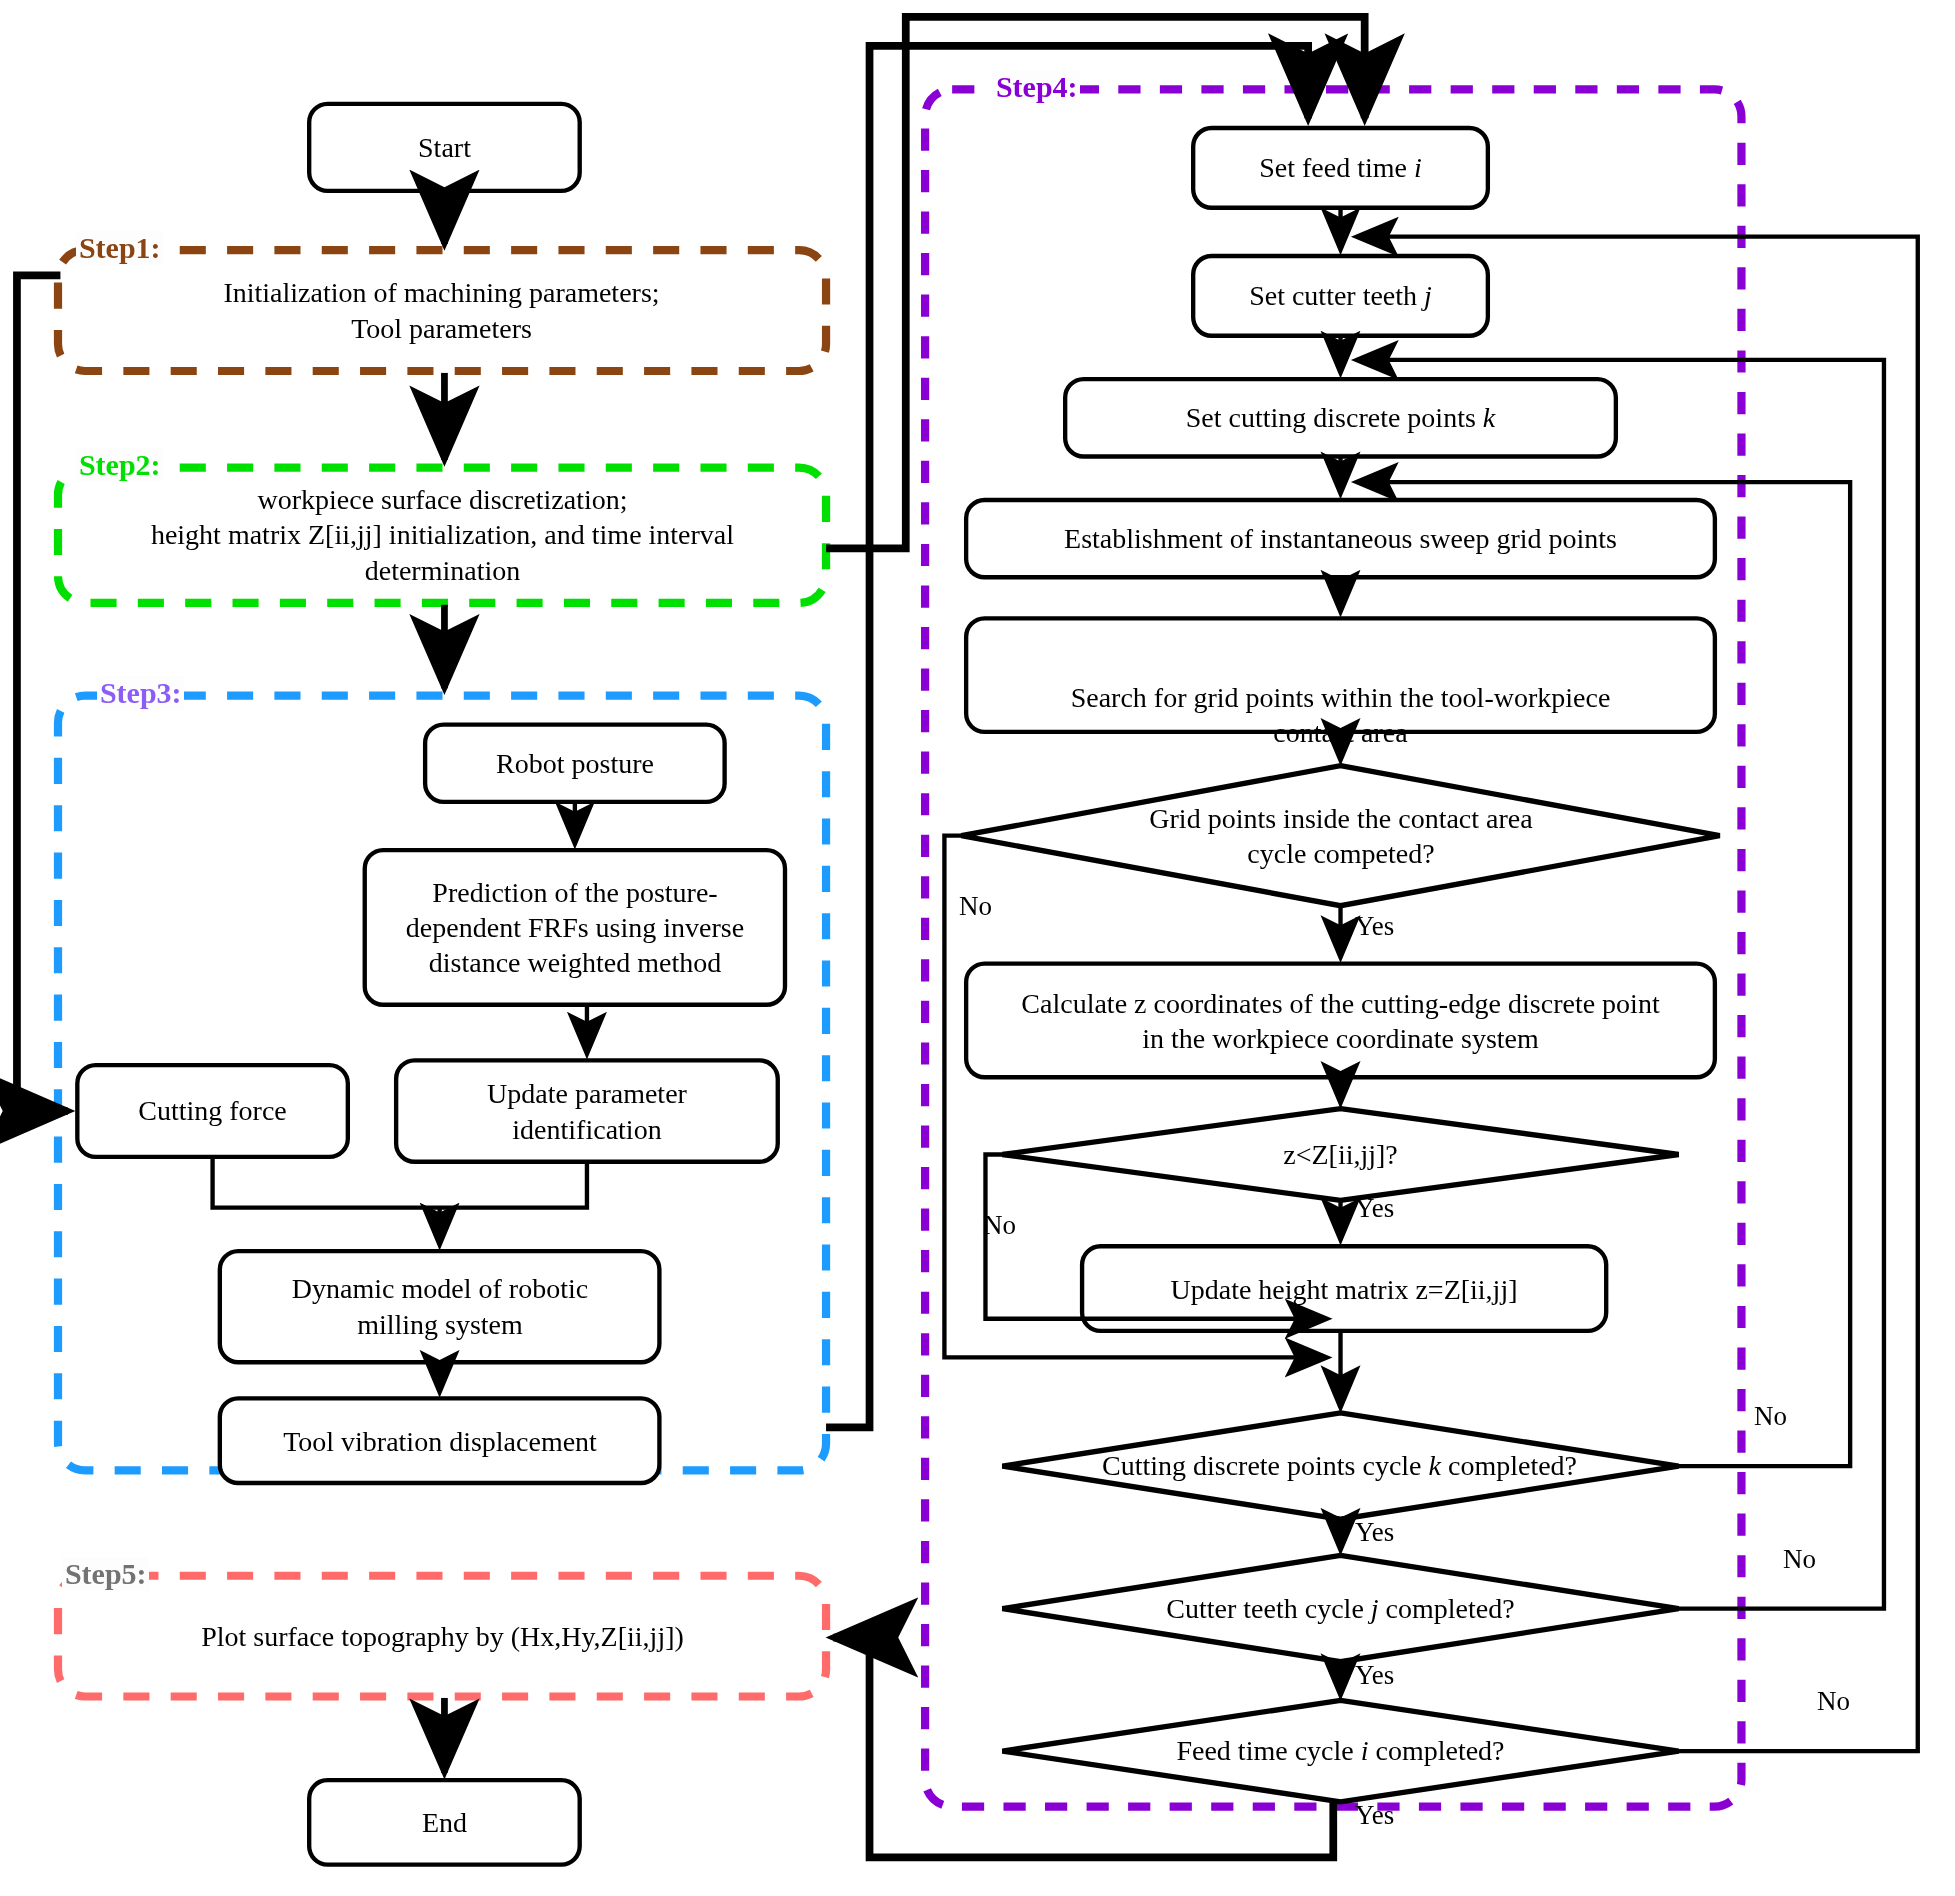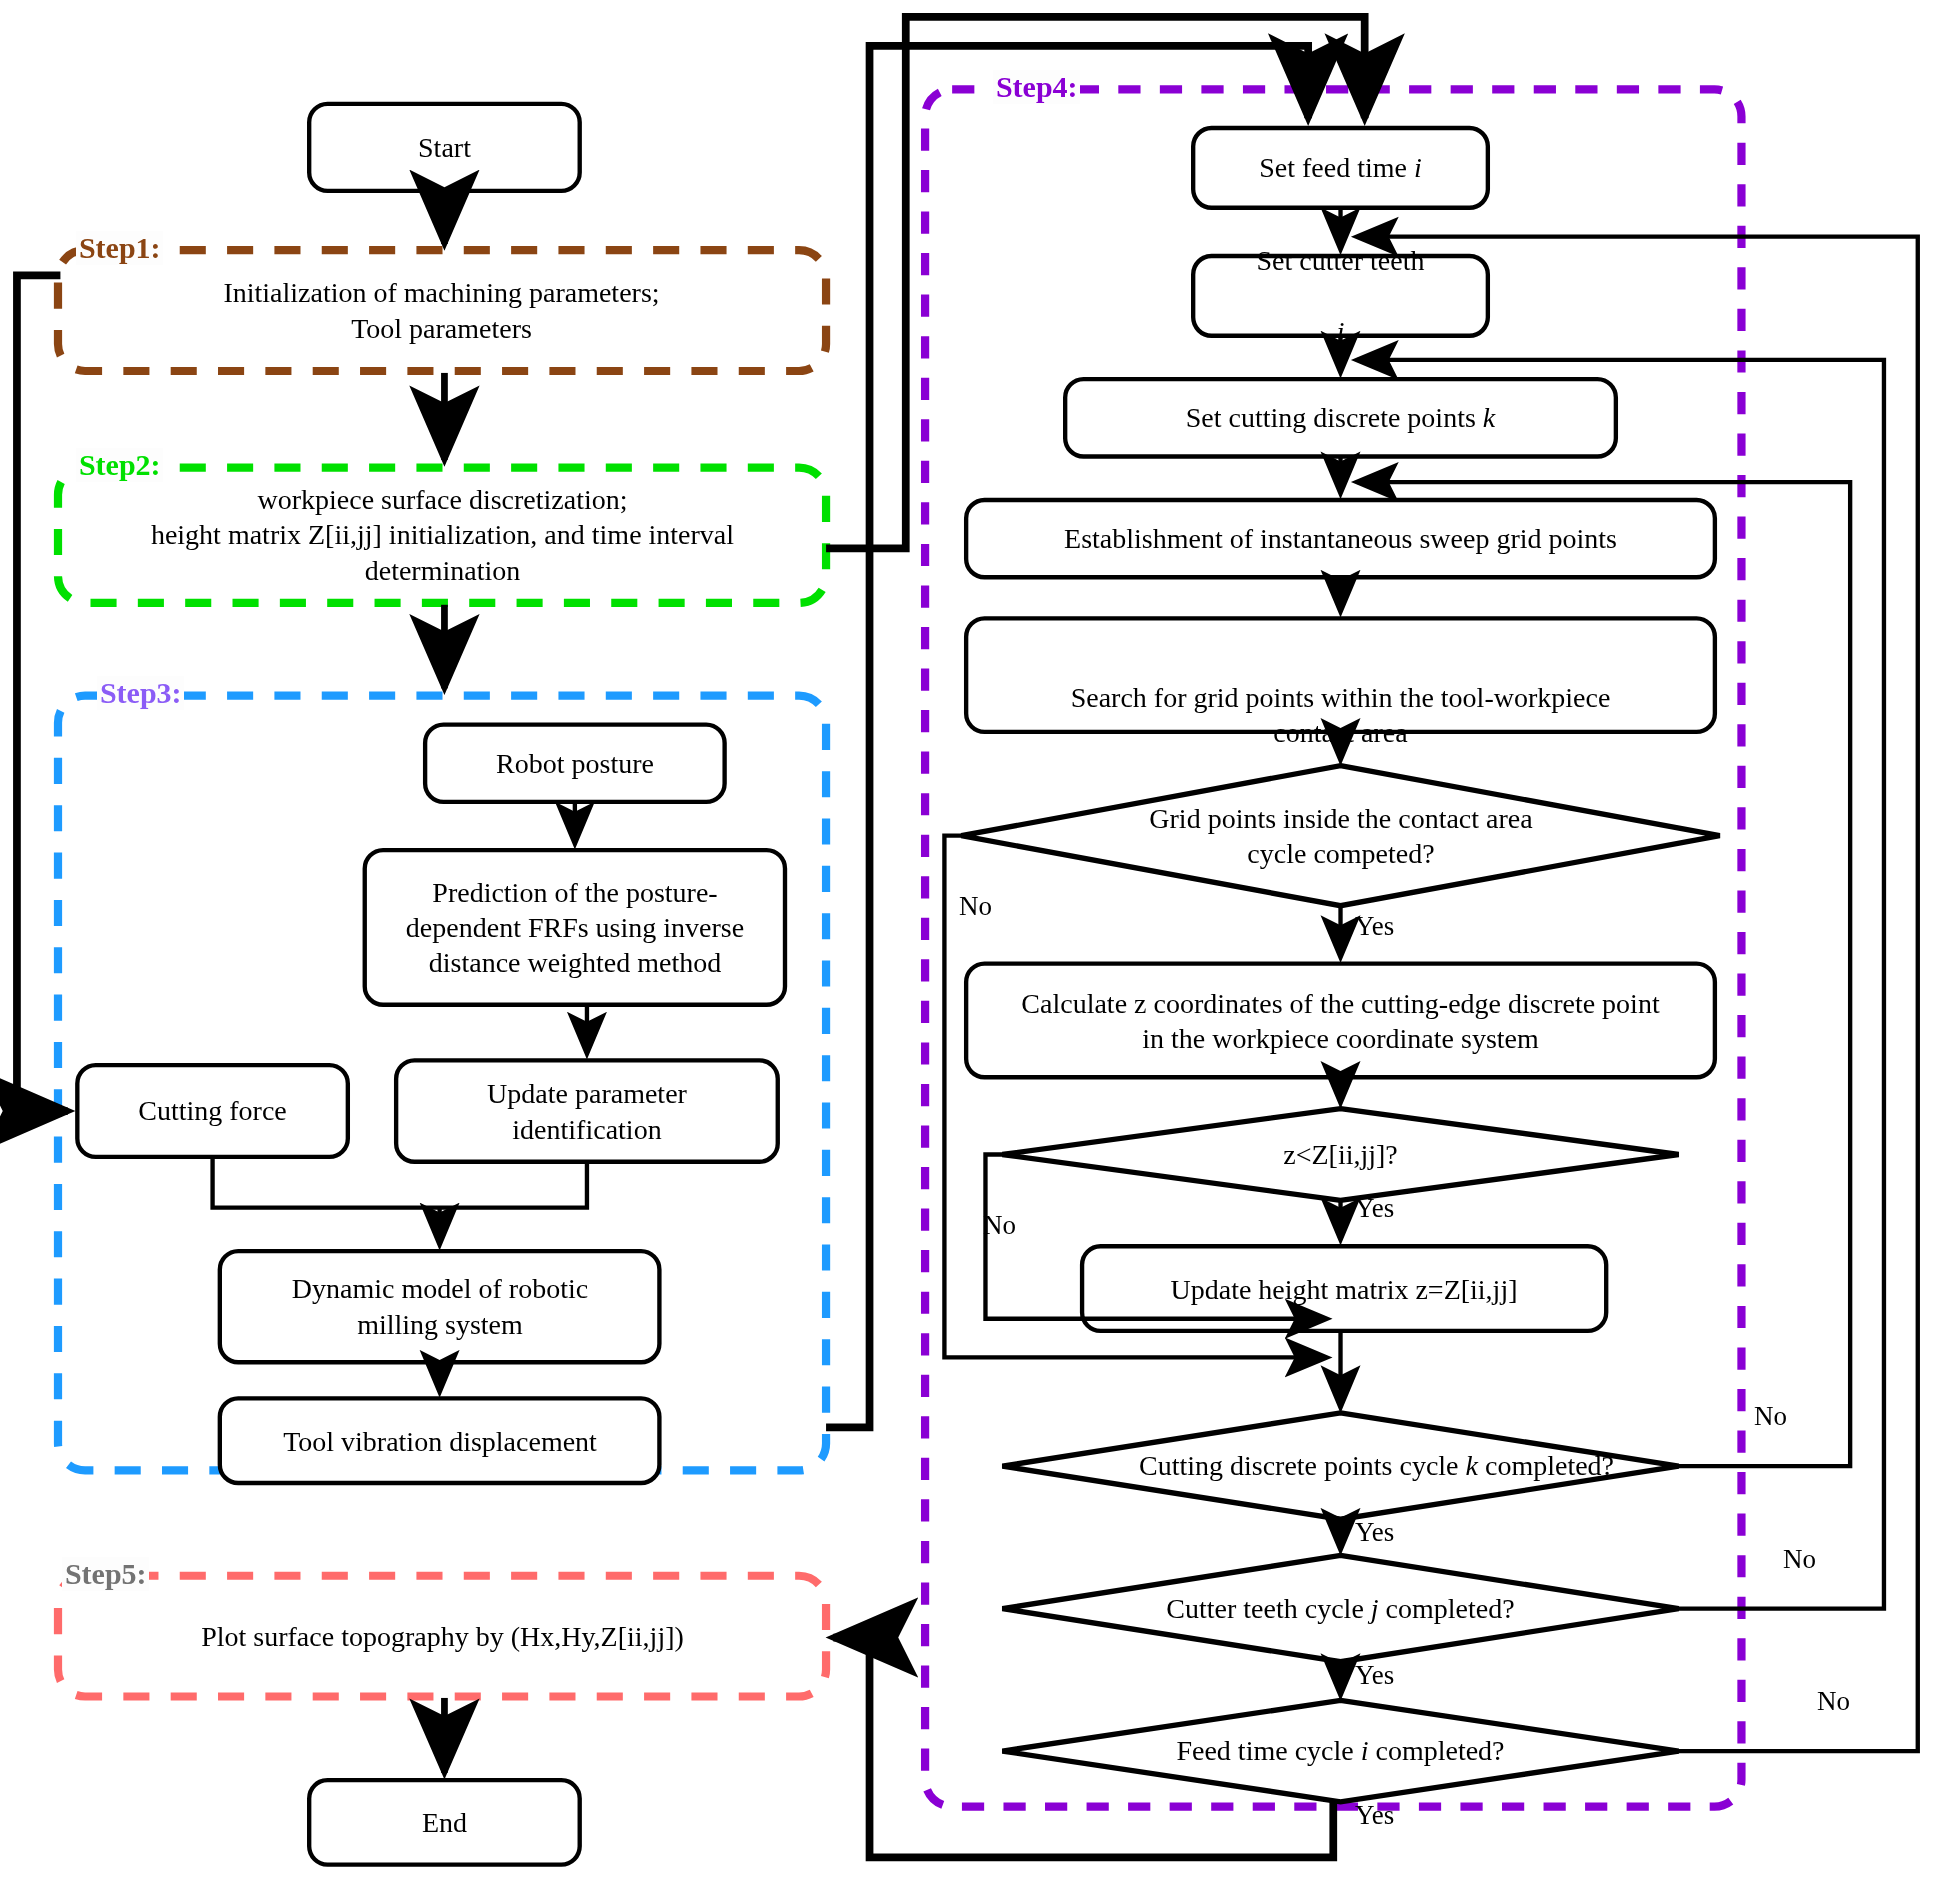--- a/index.html
+++ b/index.html
@@ -196,21 +196,21 @@
 <div class="node-text" style="left:68px;top:1586px;width:749px;height:101px;">Plot surface topography by (Hx,Hy,Z[ii,jj])</div>
 
 <div class="node-text" style="left:309px;top:1780px;width:271px;height:85px;">End</div>
 
 <div class="node-text" style="left:1193px;top:128px;width:295px;height:80px;">
   <span>Set feed time</span>
   <span>&nbsp;</span>
   <span class="it">i</span>
 </div>
 
-<div class="node-text" style="left:1193px;top:256px;width:295px;height:80px;flex-direction:column;">
+<div class="node-text" style="left:1193px;top:256px;width:295px;height:80px;">
   <span>Set cutter teeth</span>
   <span>&nbsp;</span>
   <span class="it">j</span>
 </div>
 
 <div class="node-text" style="left:1065px;top:379px;width:551px;height:77px;">
   <span>Set cutting discrete points</span>
   <span>&nbsp;</span>
   <span class="it">k</span>
 </div>
@@ -223,21 +223,21 @@
 <div class="node-text" style="left:1015px;top:773px;width:652px;height:126px;white-space:pre-line;">Grid points inside the contact area
 cycle competed?</div>
 
 <div class="node-text" style="left:966px;top:964px;width:749px;height:114px;white-space:pre-line;">Calculate z coordinates of the cutting-edge discrete point
 in the workpiece coordinate system</div>
 
 <div class="node-text" style="left:1099px;top:1111px;width:483px;height:87px;">z&lt;Z[ii,jj]?</div>
 
 <div class="node-text" style="left:1082px;top:1247px;width:524px;height:85px;">Update height matrix z=Z[ii,jj]</div>
 
-<div class="node-text" style="left:1055px;top:1425px;width:643px;height:82px;">
+<div class="node-text" style="left:1018px;top:1425px;width:643px;height:82px;">
   <span>Cutting discrete points cycle</span>
   <span>&nbsp;</span>
   <span class="it">k</span>
   <span>&nbsp;</span>
   <span>completed?</span>
 </div>
 
 <div class="node-text" style="left:1019px;top:1568px;width:643px;height:82px;">
   <span>Cutter teeth cycle</span>
   <span>&nbsp;</span>

